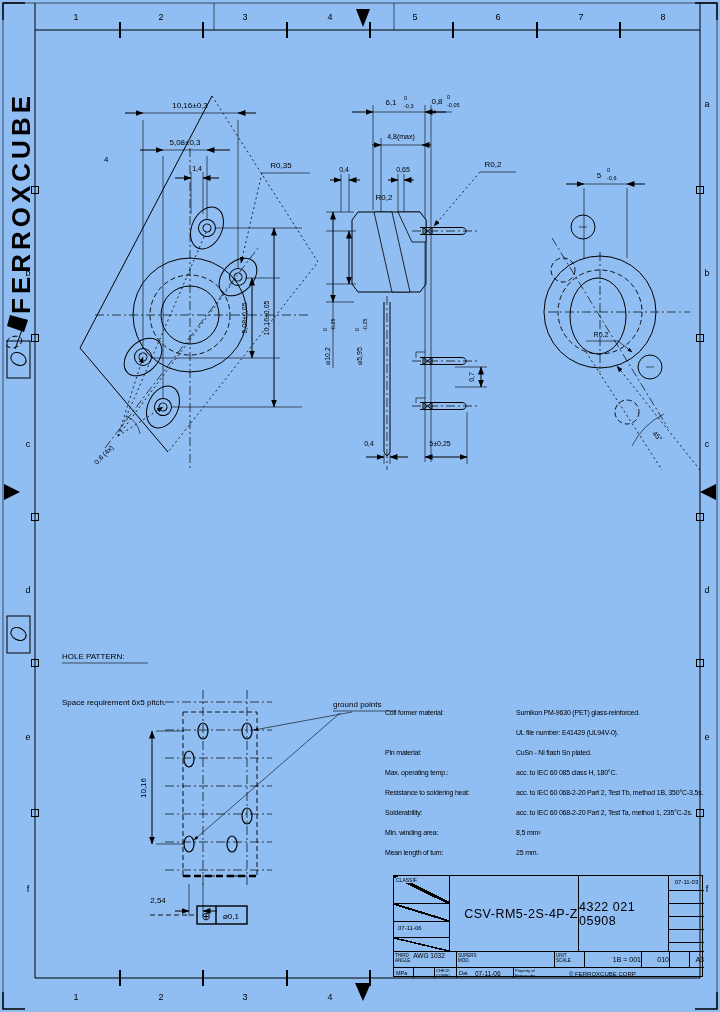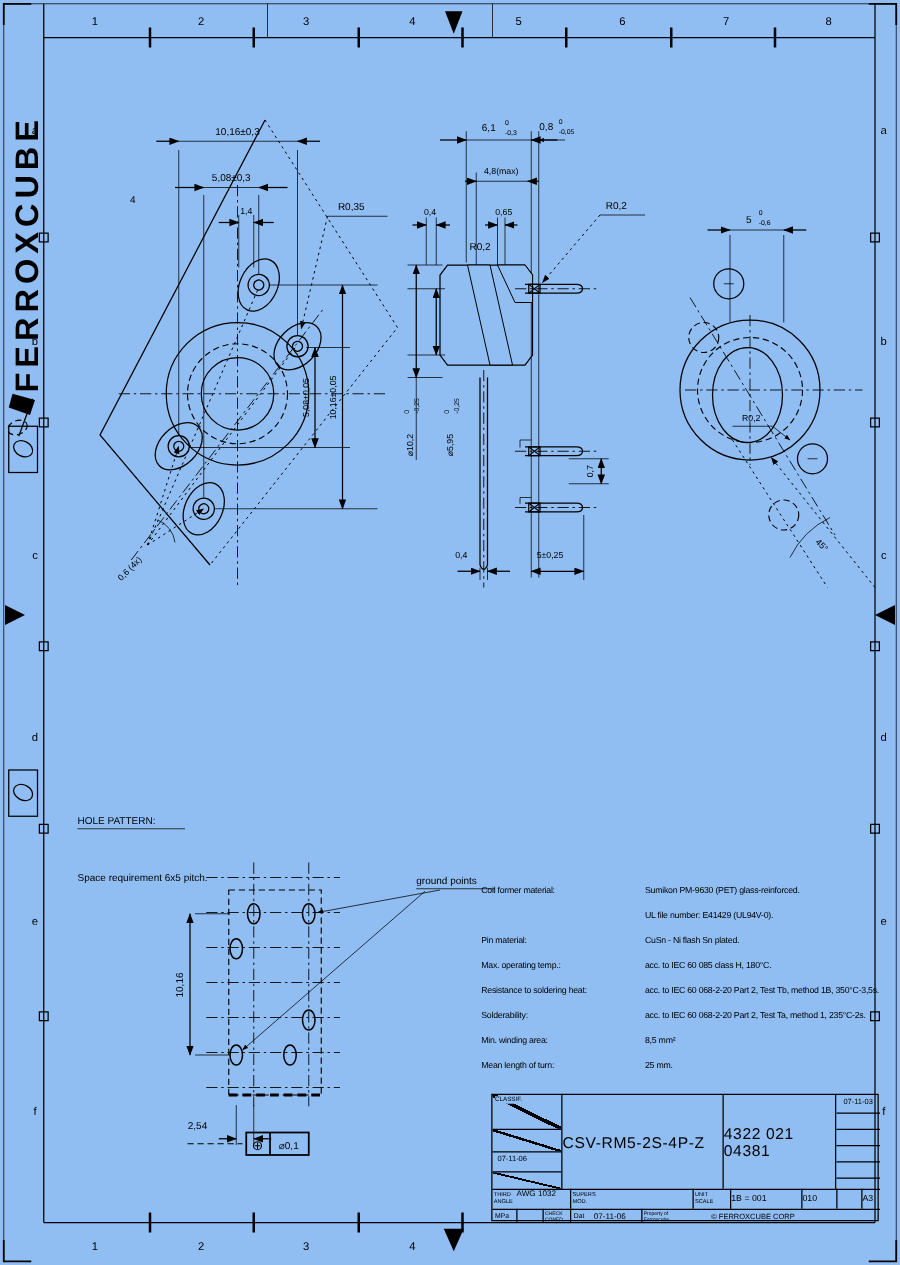--- a/index.html
+++ b/index.html
@@ -23,21 +23,21 @@
   #specs{position:absolute;left:385px;top:709px;width:332px;}
   .spec-row{display:flex;height:20px;font-size:7px;letter-spacing:-0.2px;white-space:nowrap;}
   .spec-label{width:131px;flex:none;}
   
   #tblock{position:absolute;left:393px;top:875px;width:310px;height:102px;
           border:1.5px solid #000;box-sizing:border-box;font-size:7px;}
   #tblock .cell{position:absolute;box-sizing:border-box;overflow:hidden;}
   .bl{border-left:1px solid #000;} .bt{border-top:1px solid #000;}
   .slash{background:linear-gradient(to top right,transparent 47%,#000 47%,#000 53%,transparent 53%);}
   .tiny{font-size:4.5px;line-height:5px;display:inline-block;vertical-align:top;padding:1px 1px 0 1px;}
-  .ctr{display:flex;align-items:center;justify-content:flex-start;}
+  .ctr{display:flex;align-items:center;justify-content:flex-end;}
   .partname{font-size:12.5px;letter-spacing:.5px;}
 </style>
 </head>
 <body>
 
 <div id="sheet">
 
 <svg width="720" height="1012" viewBox="0 0 720 1012">
   <defs>
     <marker id="ar" markerWidth="9" markerHeight="8" refX="7.5" refY="3" orient="auto-start-reverse">
@@ -453,21 +453,21 @@
   <div class="cell" style="left:0;top:46px;width:55px;height:16px;border-bottom:1px solid #000;font-size:6px;padding:3px 0 0 4px;">
     <span>07-11-06</span>
   </div>
   <div class="cell slash" style="left:0;top:62px;width:55px;height:13px;"></div>
 
   <div class="cell bl ctr" style="left:55px;top:0;width:129px;height:75px;">
     <span class="partname">CSV-RM5-2S-4P-Z</span>
   </div>
 
   <div class="cell bl ctr" style="left:184px;top:0;width:90px;height:75px;">
-    <span class="partname">4322 021 04381</span>
+    <span class="partname">4322 021 05908</span>
   </div>
 
   <div class="cell bl" style="left:274px;top:0;width:36px;height:75px;">
     <div style="height:15px;border-bottom:1px solid #000;font-size:6px;text-align:center;padding-top:3px;box-sizing:border-box;">07-11-03</div>
     <div style="height:12px;border-bottom:1px solid #000;"></div>
     <div style="height:12px;border-bottom:1px solid #000;"></div>
     <div style="height:12px;border-bottom:1px solid #000;"></div>
     <div style="height:12px;border-bottom:1px solid #000;"></div>
   </div>
 

